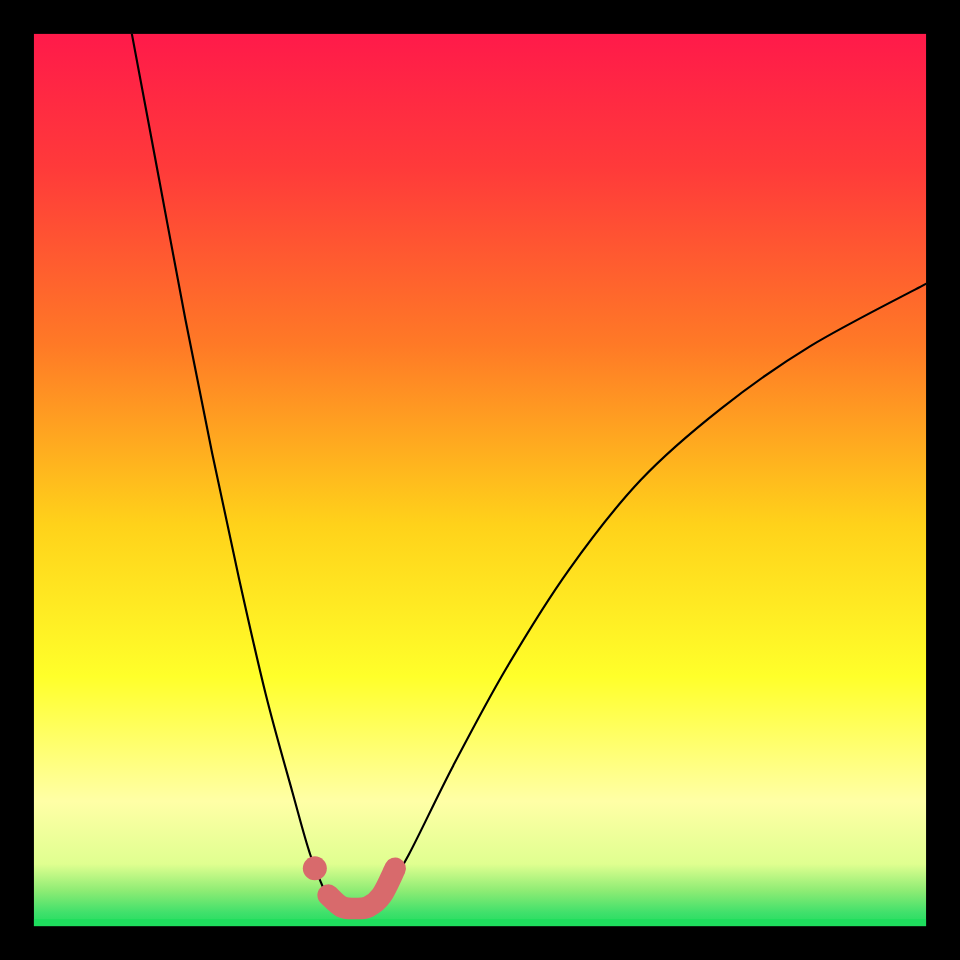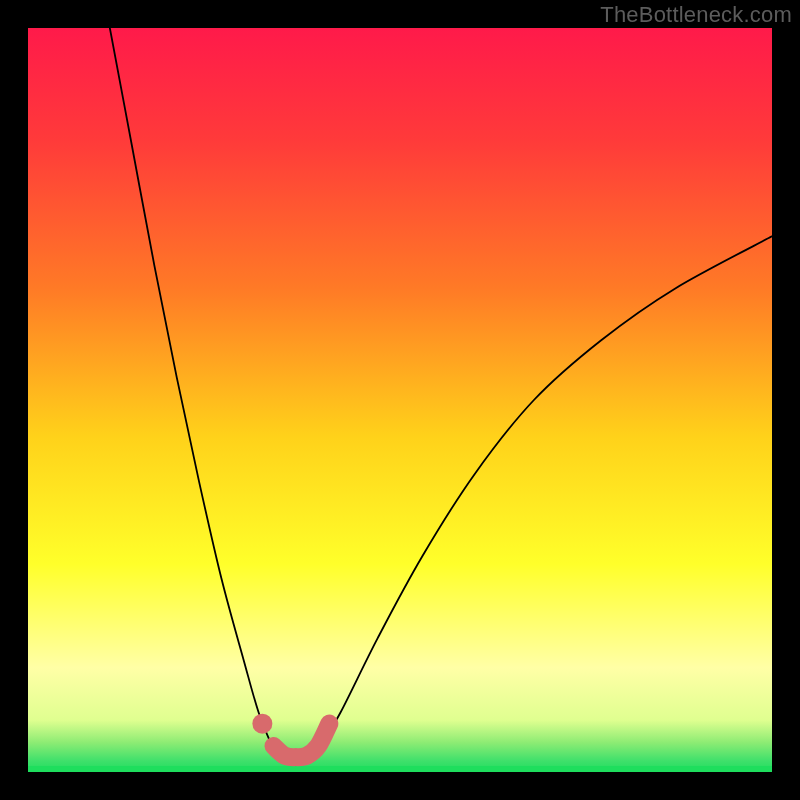--- a/index.html
+++ b/index.html
@@ -39,21 +39,20 @@
     color: #5c5c5c;
     font-size: 22px;
     font-weight: 500;
     letter-spacing: 0.2px;
   }
 </style>
 </head>
 <body>
 
 <div class="frame">
-  <div class="watermark">TheBottleneck.com</div>
   <div class="plot">
     <svg id="chart-svg" viewBox="0 0 744 744" preserveAspectRatio="none">
         <defs>
           <linearGradient id="bg-grad" x1="0" y1="0" x2="0" y2="1">
             <stop offset="0%" stop-color="#ff1a4a"></stop>
             <stop offset="15%" stop-color="#ff3a3a"></stop>
             <stop offset="35%" stop-color="#ff7a26"></stop>
             <stop offset="55.00000000000001%" stop-color="#ffd21a"></stop>
             <stop offset="72%" stop-color="#ffff2a"></stop>
             <stop offset="86%" stop-color="#ffffa6"></stop>

